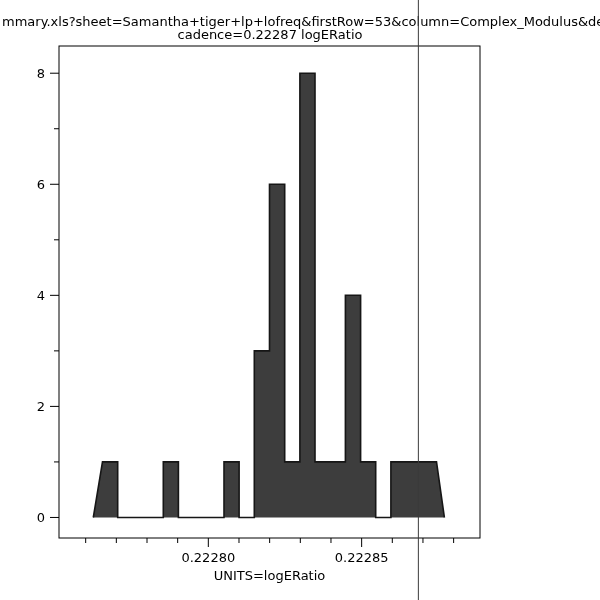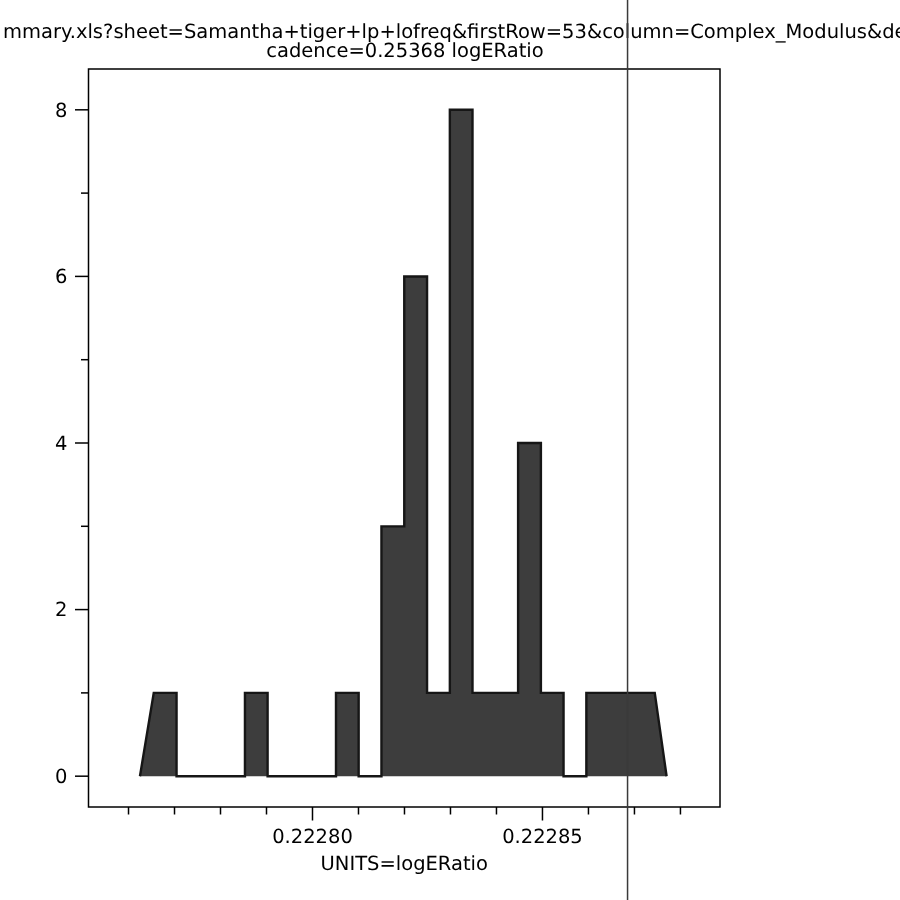--- a/index.html
+++ b/index.html
@@ -16,21 +16,21 @@
     font-size:13px;line-height:13px;color:#000;
   }
   .chart-svg{position:absolute;left:0;top:0;}
   .chart-svg text{font-family:"DejaVu Sans", sans-serif;font-size:13px;fill:#000;}
 </style>
 </head>
 <body>
 
 <div class="screen">
   <div class="title-line1">mmary.xls?sheet=Samantha+tiger+lp+lofreq&amp;firstRow=53&amp;column=Complex_Modulus&amp;depende</div>
-  <div class="title-line2">cadence=0.25368 logERatio</div>
+  <div class="title-line2">cadence=0.22287 logERatio</div>
   <svg class="chart-svg" width="600" height="600" viewBox="0 0 600 600">
       <path d="M 93.3 517.5 L 102.5 461.9 L 117.7 461.9 L 117.7 517.5 L 132.9 517.5 L 132.9 517.5 L 148.1 517.5 L 148.1 517.5 L 163.3 517.5 L 163.3 461.9 L 178.4 461.9 L 178.4 517.5 L 193.6 517.5 L 193.6 517.5 L 208.8 517.5 L 208.8 517.5 L 224.0 517.5 L 224.0 461.9 L 239.1 461.9 L 239.1 517.5 L 254.3 517.5 L 254.3 350.9 L 269.5 350.9 L 269.5 184.3 L 284.7 184.3 L 284.7 461.9 L 299.9 461.9 L 299.9 73.2 L 315.0 73.2 L 315.0 461.9 L 330.2 461.9 L 330.2 461.9 L 345.4 461.9 L 345.4 295.3 L 360.6 295.3 L 360.6 461.9 L 375.7 461.9 L 375.7 517.5 L 390.9 517.5 L 390.9 461.9 L 406.1 461.9 L 406.1 461.9 L 421.3 461.9 L 421.3 461.9 L 436.5 461.9 L 444.4 517.5" fill="#3d3d3d" stroke="#161616" stroke-width="1.6" stroke-linejoin="miter"></path>
       <rect x="59" y="46" width="421" height="492" fill="none" stroke="#000000" stroke-width="1"></rect>
       <line x1="85.67662053897098" y1="538" x2="85.67662053897098" y2="543" stroke="#000000" stroke-width="1"></line>
       <line x1="116.33940276770258" y1="538" x2="116.33940276770258" y2="543" stroke="#000000" stroke-width="1"></line>
       <line x1="147.00218499634911" y1="538" x2="147.00218499634911" y2="543" stroke="#000000" stroke-width="1"></line>
       <line x1="177.66496722508072" y1="538" x2="177.66496722508072" y2="543" stroke="#000000" stroke-width="1"></line>
       <line x1="208.32774945381234" y1="538" x2="208.32774945381234" y2="547" stroke="#000000" stroke-width="1"></line>
       <line x1="238.99053168245885" y1="538" x2="238.99053168245885" y2="543" stroke="#000000" stroke-width="1"></line>
       <line x1="269.6533139111905" y1="538" x2="269.6533139111905" y2="543" stroke="#000000" stroke-width="1"></line>

